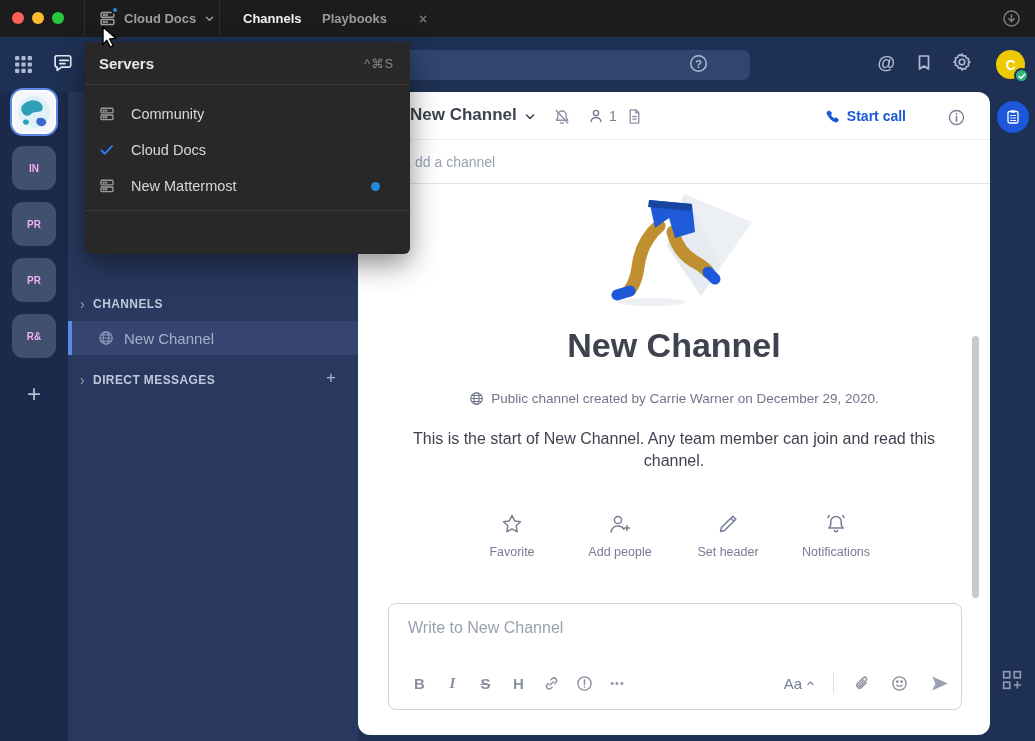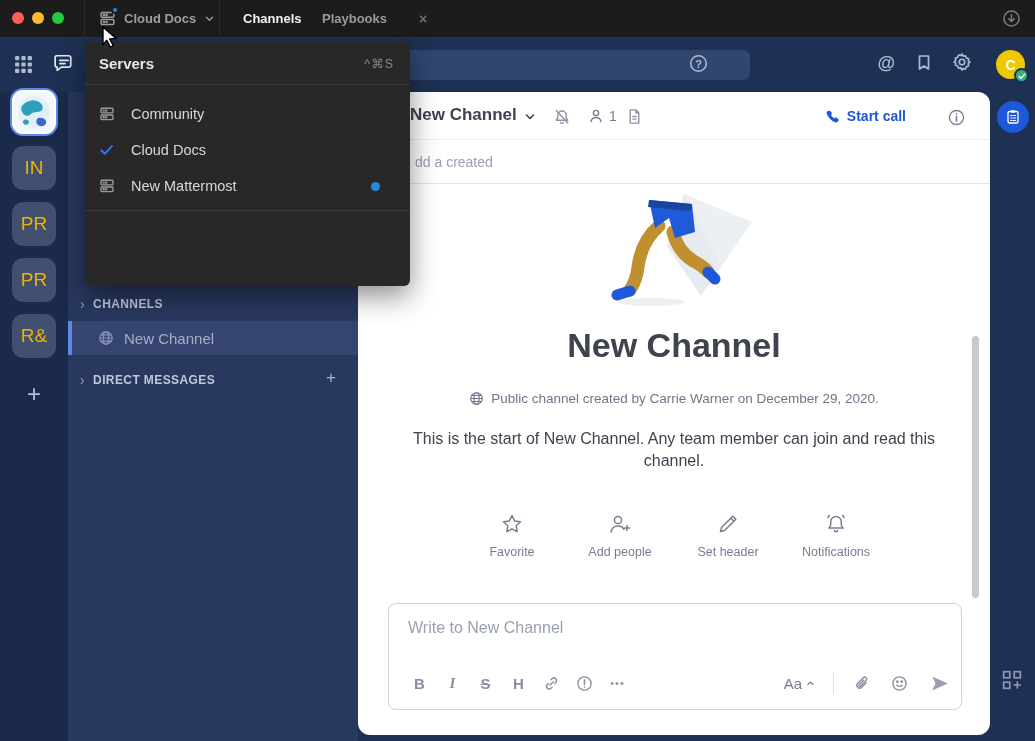--- a/index.html
+++ b/index.html
@@ -25,21 +25,21 @@
 
   
   .app-header { position:absolute; left:0; top:37px; width:1035px; height:55px; background:#1e3154; }
   .hdr-icon { position:absolute; color:#afbbd3; }
   .search-box { position:absolute; left:368px; top:13px; width:382px; height:30px; background:#30466f; border-radius:7px; }
   .avatar { position:absolute; right:10px; top:13px; width:29px; height:29px; border-radius:50%; background:#eec900; color:#fff; font-size:14px; font-weight:700; display:flex; align-items:center; justify-content:center; }
   .avatar .status { position:absolute; right:-4px; bottom:-4px; width:15px; height:15px; border-radius:50%; background:#35b37b; border:2px solid #1e3154; display:flex; align-items:center; justify-content:center; }
 
   
   .team-rail { position:absolute; left:0; top:92px; width:68px; height:649px; background:#1b2a4a; }
-  .team-btn { position:absolute; left:12px; width:44px; height:44px; border-radius:11px; background:#42506f; color:#eab308; font-size:19px; font-weight:400; display:flex; align-items:center; justify-content:center; }
+  .team-btn { position:absolute; left:12px; width:44px; height:44px; border-radius:11px; background:#42506f; color:#f0abfc; font-size:10px; font-weight:700; display:flex; align-items:center; justify-content:center; }
   .team-active { background:#fff; padding:2px; border:2px solid #5d89ea; left:10px; width:48px; height:48px; border-radius:13px; }
   .team-active .globe-img { width:40px; height:40px; border-radius:9px; overflow:hidden; background:#eef6fa; }
   .rail-plus { position:absolute; left:0; width:68px; text-align:center; color:#b6c0d4; font-size:24px; font-weight:300; }
 
   
   .channel-sidebar { position:absolute; left:68px; top:92px; width:290px; height:649px; background:#28385f; }
   .group-header { position:absolute; left:12px; display:flex; align-items:center; gap:8px; color:#bfc7da; font-size:12px; font-weight:700; letter-spacing:.4px; }
   .group-header .chev { color:#939db9; font-size:14px; font-weight:400; }
   .channel-row { position:absolute; left:0; top:229px; width:290px; height:34px; background:#35456f; border-left:4px solid #5d89ea; display:flex; align-items:center; gap:10px; padding-left:26px; color:#a5afc8; }
   .channel-row .ch-name { font-size:15px; }
@@ -83,21 +83,21 @@
   .send-btn { color:#9aa0b0; margin-left:10px; }
 
   .scroll-thumb { position:absolute; left:614px; top:244px; width:7px; height:262px; border-radius:4px; background:#c9c9cd; }
 
   
   .right-rail { position:absolute; left:990px; top:92px; width:45px; height:649px; background:#1e3154; }
   .pb-btn { position:absolute; left:7px; top:9px; width:32px; height:32px; border-radius:50%; background:#1c58d9; color:#fff; display:flex; align-items:center; justify-content:center; }
   .apps-btn { position:absolute; left:12px; top:578px; color:#8e99b4; }
 
   
-  .servers-menu { position:absolute; left:85px; top:42px; width:325px; height:244px; background:#282828; border-radius:0 0 6px 6px; box-shadow:0 10px 28px rgba(0,0,0,.45); z-index:100; }
+  .servers-menu { position:absolute; left:85px; top:42px; width:325px; height:212px; background:#282828; border-radius:0 0 6px 6px; box-shadow:0 10px 28px rgba(0,0,0,.45); z-index:100; }
   .sm-head { position:absolute; left:0; top:0; width:325px; height:43px; display:flex; align-items:center; justify-content:space-between; padding:0 16px 0 14px; border-bottom:1px solid #3a3a3a; }
   .sm-title { color:#e8e8e8; font-size:15px; font-weight:700; }
   .sm-shortcut { color:#8a8a8a; font-size:12.5px; letter-spacing:1px; }
   .sm-item { position:absolute; left:0; width:325px; height:36px; display:flex; align-items:center; gap:16px; padding-left:14px; color:#d8d8d8; font-size:14.5px; }
   .sm-item .ico { width:16px; color:#9a9a9a; display:flex; }
   .sm-item .ico.check { color:#2f7bf6; }
   .sm-dot { position:absolute; right:30px; width:9px; height:9px; border-radius:50%; background:#2389d9; }
   .sm-divider { position:absolute; left:0; top:168px; width:325px; height:1px; background:#3a3a3a; }
   .sm-add { top:178px; color:#cfcfcf; }
 
@@ -278,21 +278,21 @@
     </div>
     <span class="info-btn">
       <svg width="19" height="19" viewBox="0 0 20 20" fill="none" stroke="currentColor" stroke-width="1.4">
           <circle cx="10" cy="10" r="7.4"></circle>
           <path d="M10 9v5M10 6.2v.2" stroke-linecap="round" stroke-width="1.7"></path>
         </svg>
     </span>
   </div>
 
   <div class="bookmark-bar">
-    <span class="bookmark-label">dd a created</span>
+    <span class="bookmark-label">dd a channel</span>
   </div>
 
   <div class="intro">
     <div class="illus">
       <svg width="170" height="120" viewBox="0 0 170 120">
         <polygon points="95,2 163,30 112,104 78,54" fill="#eceff4"></polygon>
         <polygon points="95,2 132,74 112,104 78,54" fill="#e2e6ee" opacity=".55"></polygon>
         <ellipse cx="62" cy="110" rx="34" ry="4" fill="#edeff2"></ellipse>
         <path d="M70 34 C57 45 51 60 49 75 C48 84 45 92 41 98" stroke="#c08f2f" stroke-width="13" fill="none" stroke-linecap="round"></path>
         <path d="M41 99 L28 103" stroke="#1c58d9" stroke-width="11" stroke-linecap="round"></path>

